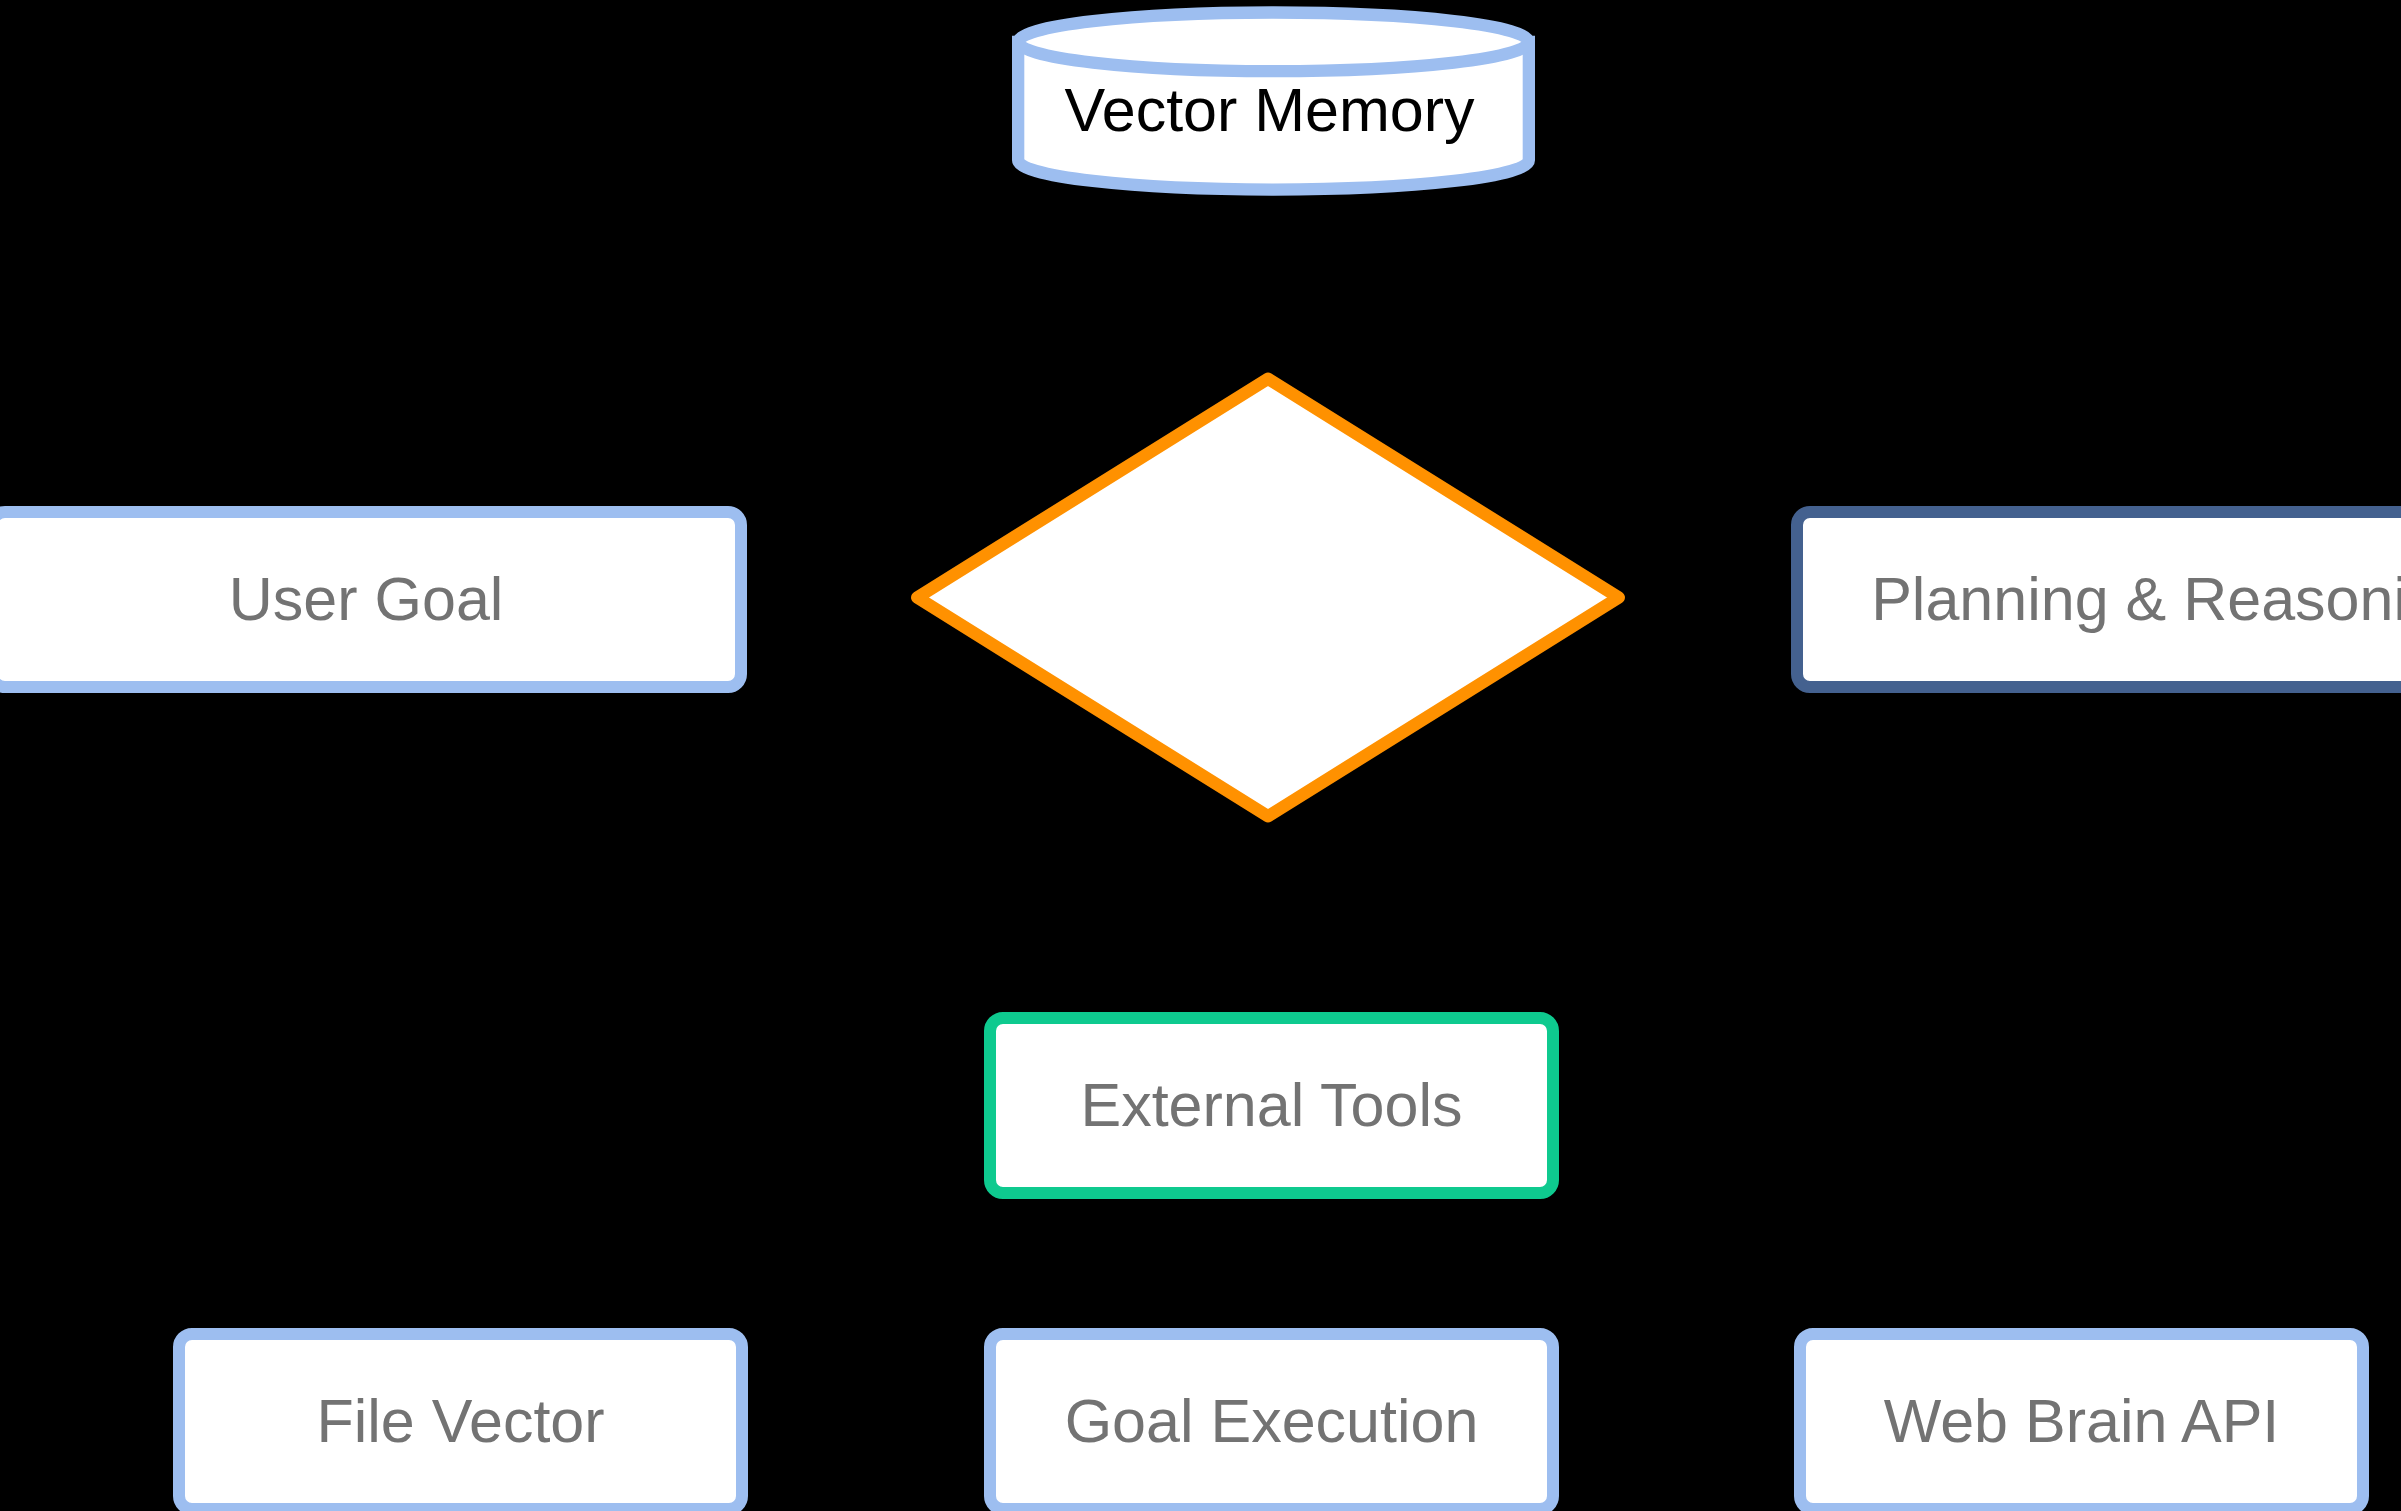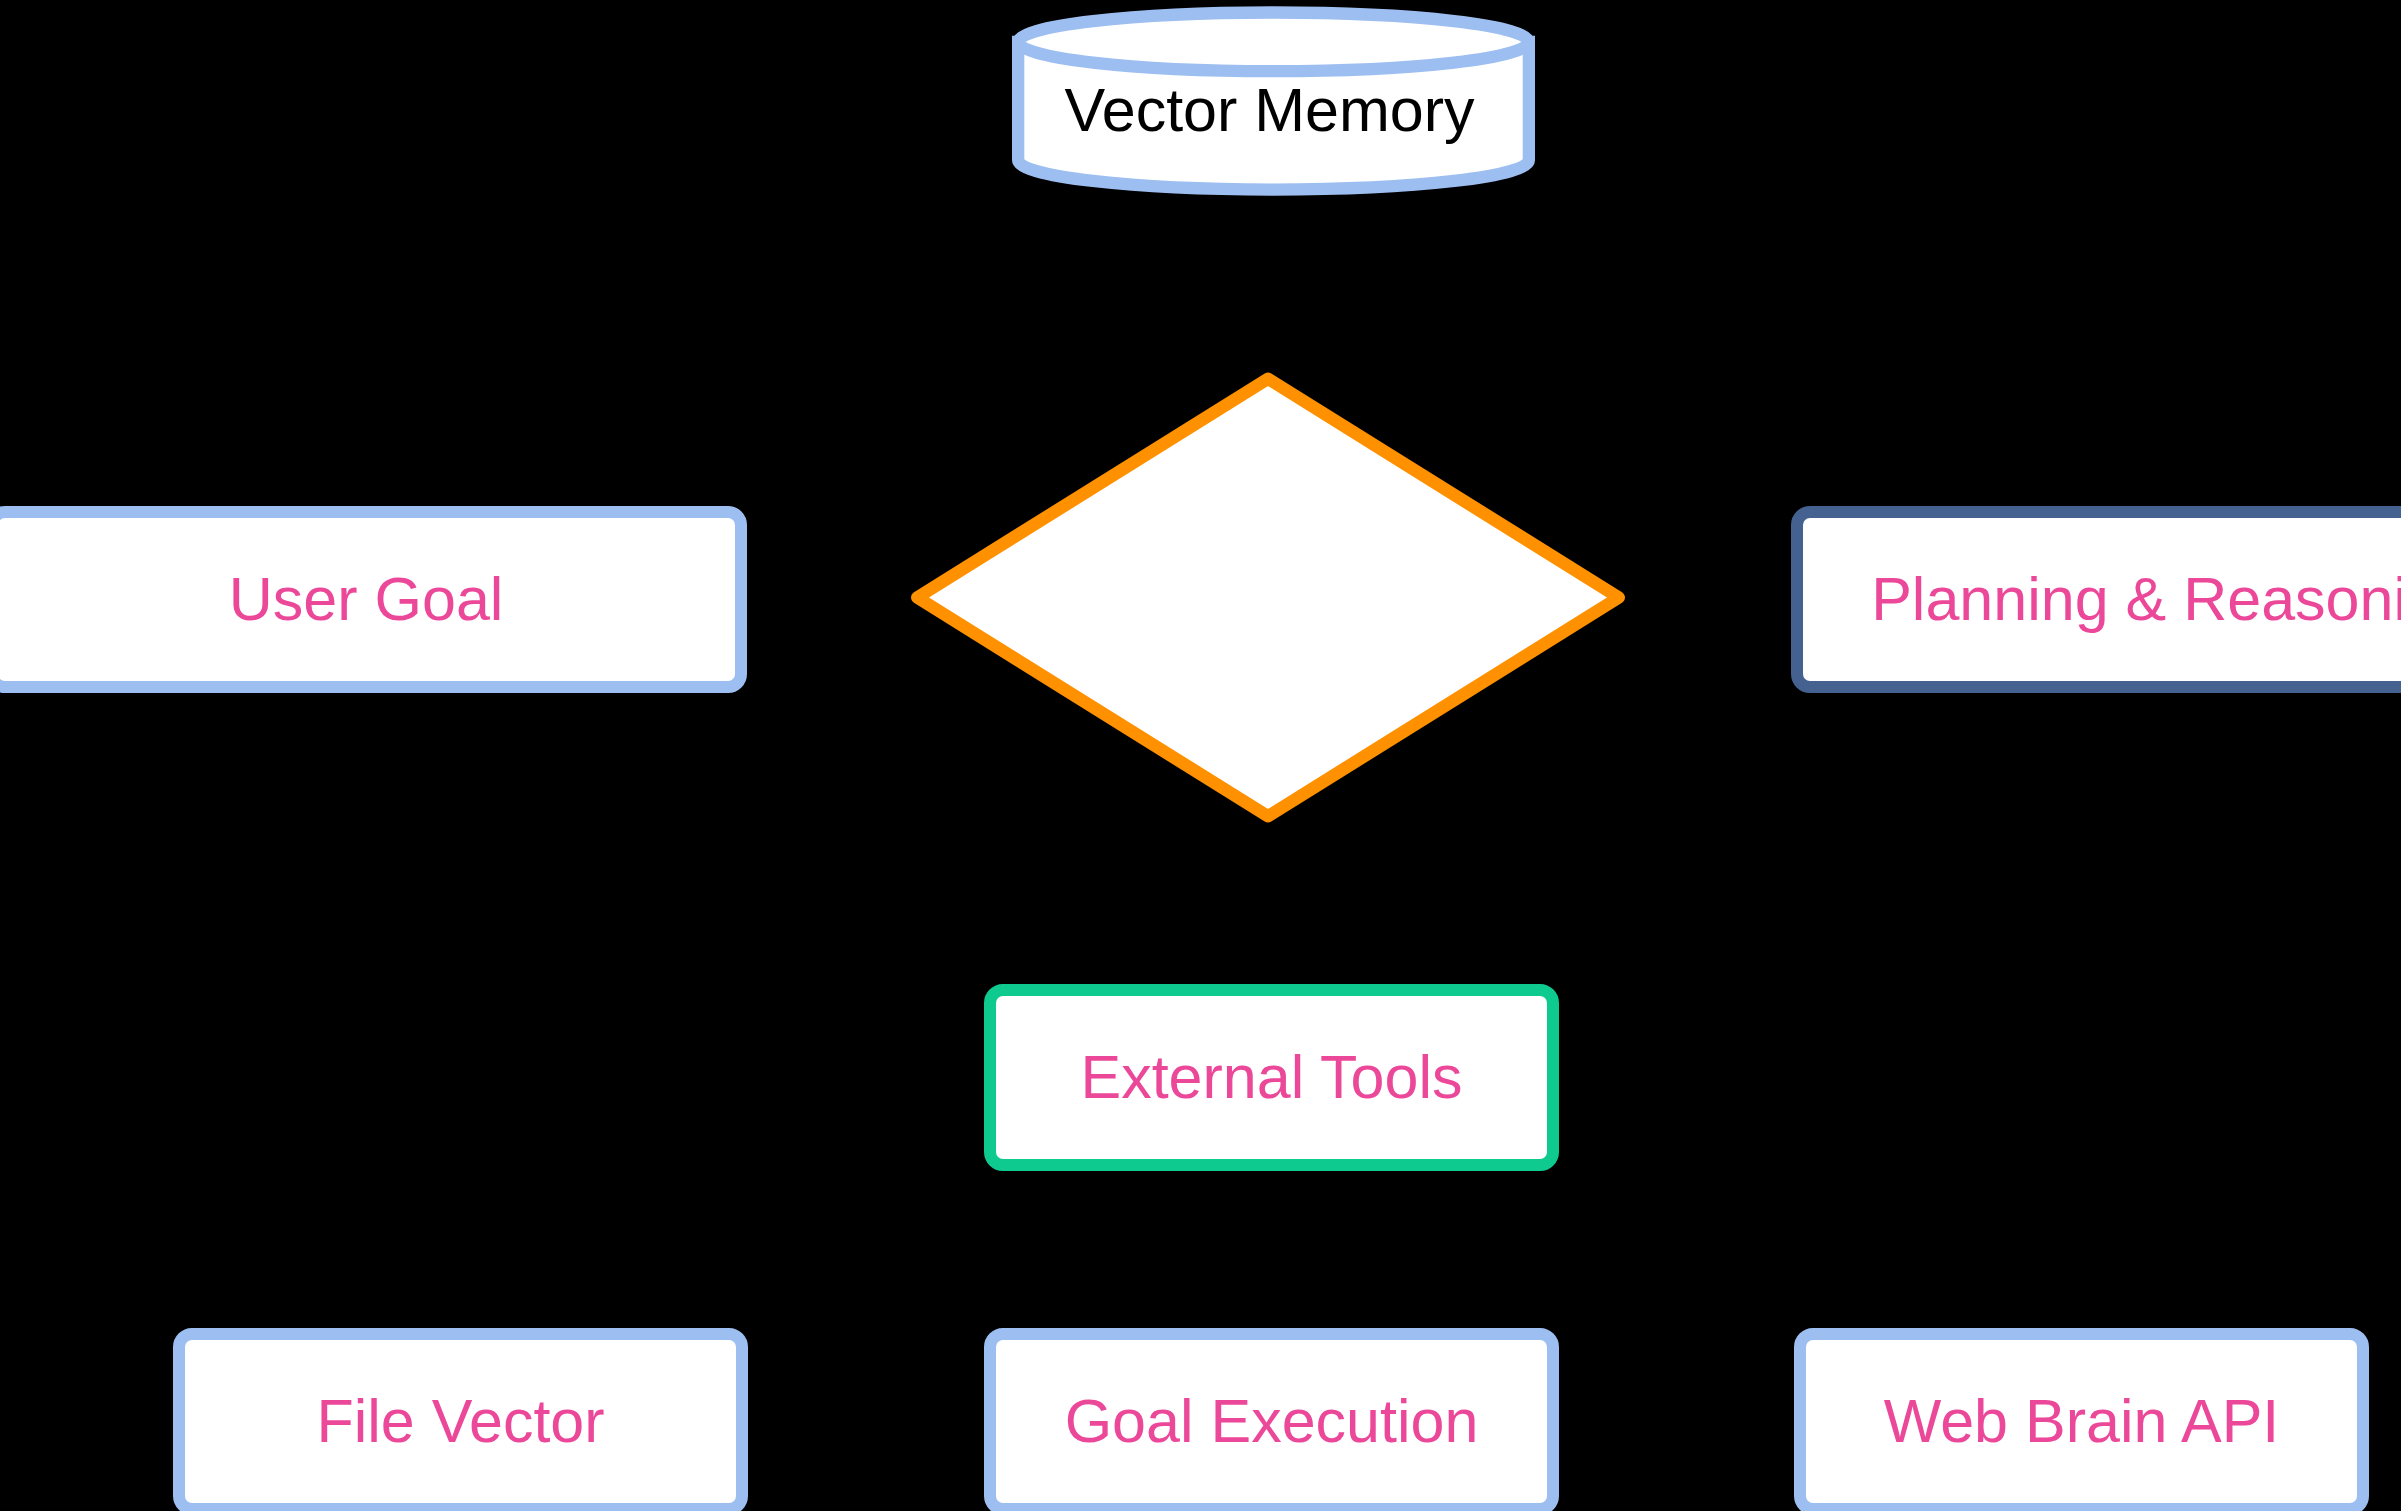--- a/index.html
+++ b/index.html
@@ -12,32 +12,32 @@
 
   .node{position:absolute;box-sizing:border-box;display:flex;align-items:center;justify-content:center;}
 
   
   .rect{
     background:#FFFFFF;
     border-style:solid;
     border-radius:19px;
   }
   .rect .label{
-    color:#ec4899;
+    color:#737373;
     font-size:61px;
     font-weight:400;
     line-height:1.05;
     text-align:center;
     letter-spacing:0px;
     white-space:nowrap;
   }
 
   .blue-light{border-color:#9DBEF0;border-width:12.5px;}
   .blue-dark{border-color:#44618F;border-width:12.5px;}
-  .green{border-color:#0ECA8F;border-width:12.5px;}
+  .green{border-color:#0ECA8F;border-width:12.5px;margin-top:28px;}
 
   
   .cyl{position:absolute;padding-left:8px;}
   .cyl svg{display:block;}
   .cyl .label{
     position:absolute;left:0;right:0;top:55%;
     transform:translateY(-50%);
     text-align:center;color:#000;font-size:61px;white-space:nowrap;
   }
 

